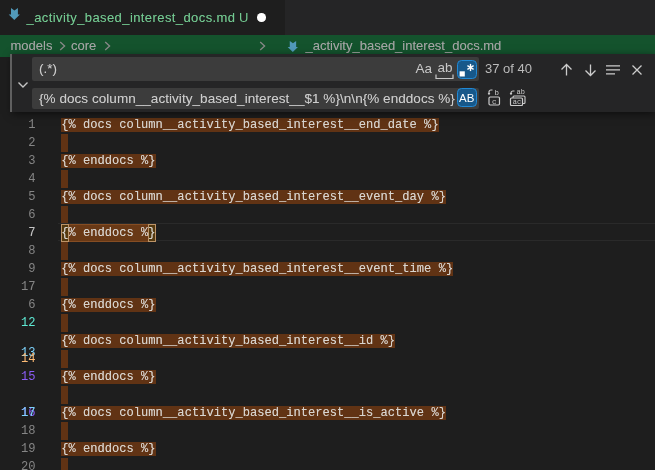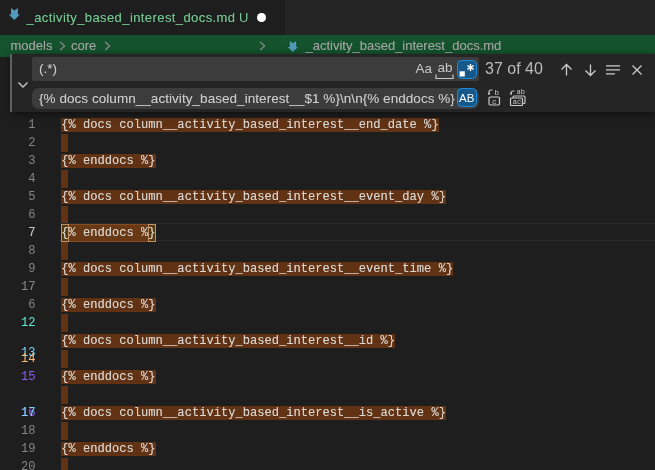--- a/index.html
+++ b/index.html
@@ -13,26 +13,26 @@
   .tabU { position:absolute; left:239px; top:0; height:35px; line-height:35px; font-size:13px; color:#73c991; }
   .dot { position:absolute; left:257.2px; top:13.2px; width:8.6px; height:8.6px; border-radius:50%; background:#ffffff; }
   
   .crumbs { position:absolute; left:0; top:35px; width:655px; height:22px; background:#14532d; font-size:13px; color:#a5a5a5; text-shadow:0 0 0.5px rgba(170,170,170,0.4); }
   .crumbs span { position:absolute; top:0; height:22px; line-height:22px; white-space:pre; }
   
   .findw { position:absolute; left:12px; top:54px; width:643px; height:58px; background:#252526; box-shadow:0 2px 8px rgba(0,0,0,0.55); }
   .sash { position:absolute; left:10px; top:54px; width:2px; height:58px; background:#606060; }
   .finput { position:absolute; background:#3c3c3c; border-radius:2px; color:#cccccc; font-size:13.5px; white-space:pre; text-shadow:0 0 0.5px rgba(204,204,204,0.4); }
   .fi1 { left:32px; top:57px; width:446.5px; height:24px; line-height:24px; padding-left:7px; }
-  .fi2 { left:32px; top:88px; width:446.5px; letter-spacing:0.05px; height:21px; line-height:21px; padding-left:7px; overflow:hidden;border-radius:7px; }
+  .fi2 { left:32px; top:88px; width:446.5px; letter-spacing:0.05px; height:21px; line-height:21px; padding-left:7px; overflow:hidden; }
   .optAa { position:absolute; left:414px; top:57px; width:18px; height:24px; line-height:24px; text-align:right; color:#c8c8c8; font-size:13.5px; }
   .optab { position:absolute; left:436px; top:56px; width:18px; height:24px; line-height:24px; text-align:center; color:#c8c8c8; font-size:13.5px; }
   .optre { position:absolute; left:457px; top:60px; width:19.5px; height:19px; background:#17588a; border:1.5px solid #2189d5; border-radius:4.5px; }
   .optAB { position:absolute; left:457px; top:88px; width:19.5px; height:19px; line-height:18px; text-align:center; color:#ffffff; font-size:11.5px; background:#17588a; border:1.5px solid #2189d5; border-radius:4.5px; }
-  .cnt { position:absolute; left:485px; top:57px; height:24px; line-height:24px; font-size:16px; color:#bbbbbb;text-align:right; }
+  .cnt { position:absolute; left:485px; top:57px; height:24px; line-height:24px; font-size:13px; color:#bbbbbb;text-align:right; }
   
   .ln { position:absolute; left:0; width:35.5px; text-align:right; font-family:"Liberation Mono",monospace; font-size:12.1px; color:#858585; height:18px; line-height:18px; }
   .code { position:absolute; left:61.25px; height:18px; line-height:18px; font-family:"Liberation Mono",monospace; font-size:12.1px; color:#d8d5d0; white-space:pre; text-shadow:0 0 0.55px rgba(235,230,225,0.5); }
   .hl { background:#613314; }
   .em { position:absolute; left:61px; width:7.3px; height:18px; background:#613314; }
   .curline { position:absolute; left:58px; right:0; height:18px; border-top:1px solid #2a2a2a; border-bottom:1px solid #2a2a2a; }
 </style>
 </head>
 <body>
 

